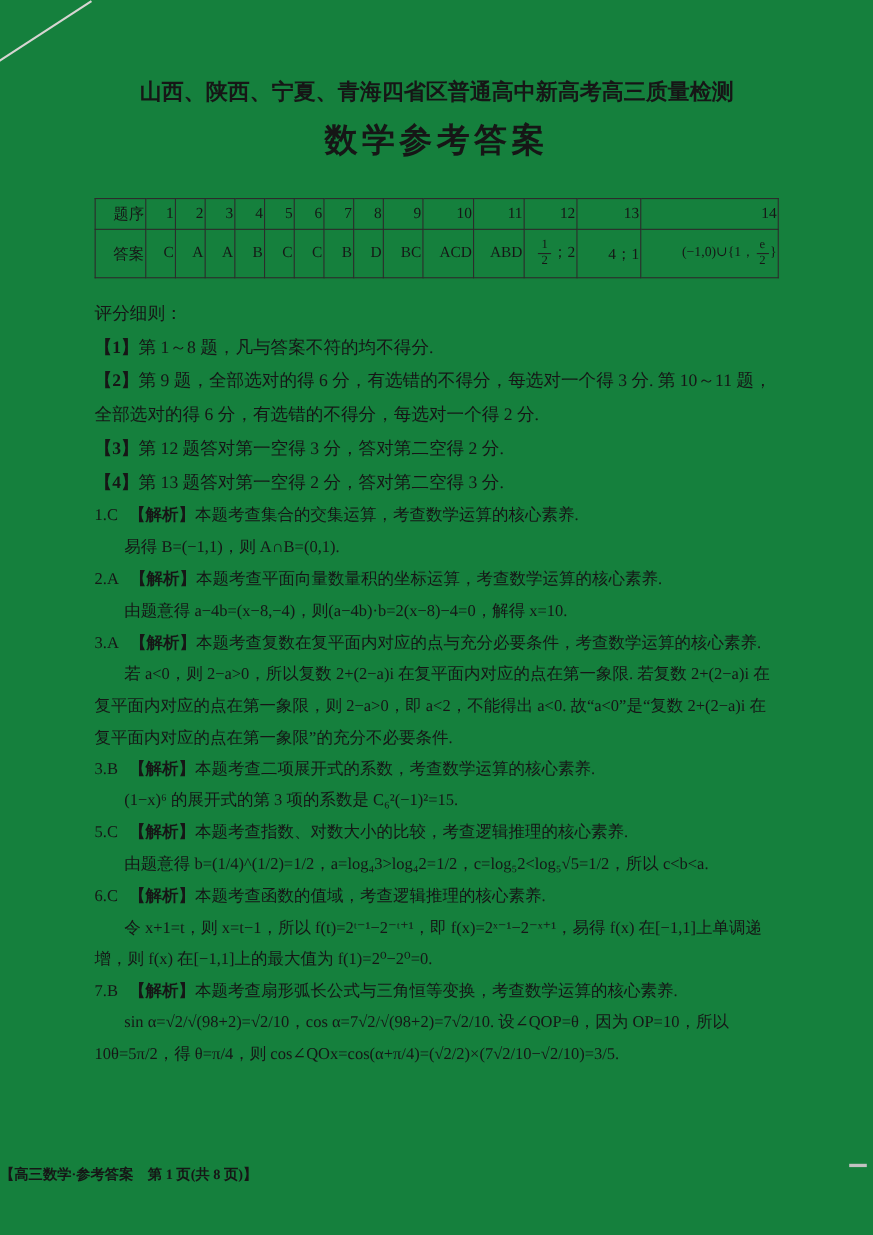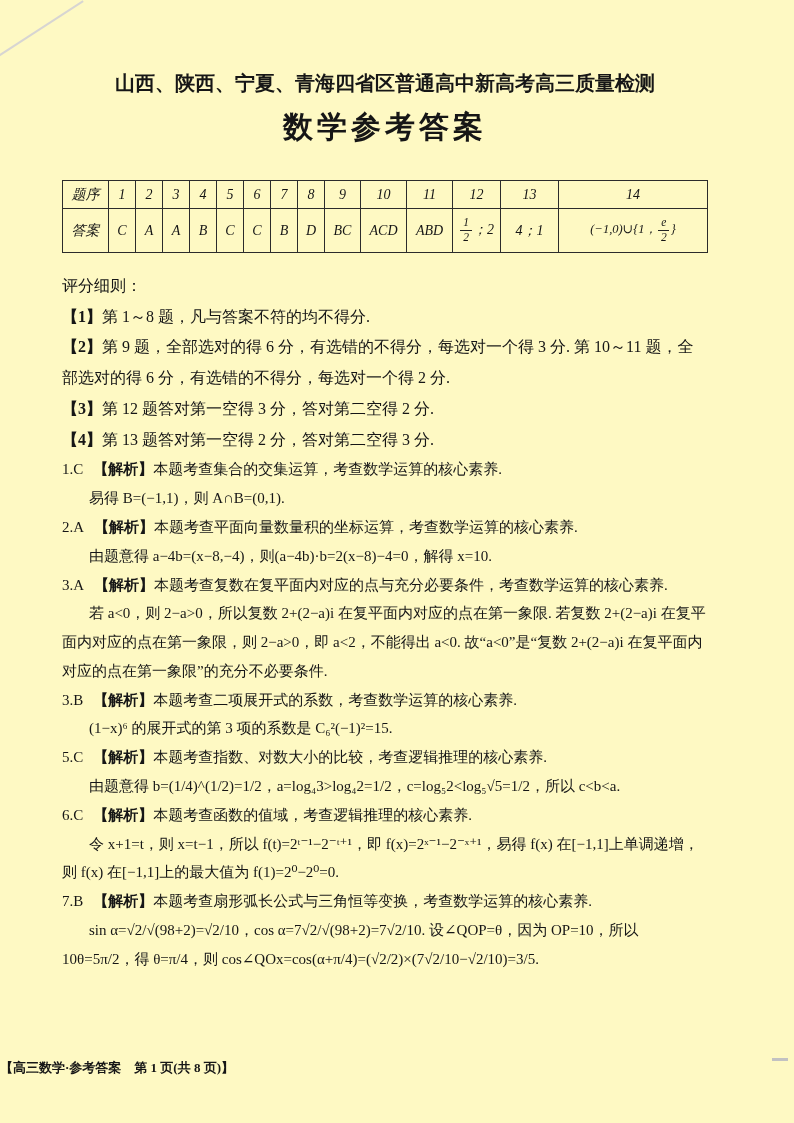--- a/index.html
+++ b/index.html
@@ -1,33 +1,33 @@
 <!DOCTYPE html>
 <html><head>
 <meta charset="utf-8">
 <style>
   * { box-sizing: border-box; }
   html, body { margin: 0; padding: 0; background: #e9e9e9; }
   .page {
     width: 794px; height: 1123px; margin: 0 auto; position: relative;
-    background: #fef9c3; color: #161616; overflow: hidden;
+    background: #15803d; color: #161616; overflow: hidden;
     font-family: "Liberation Serif", "DejaVu Serif", serif;
-    padding: 70px 86px 0 62px;
+    padding: 70px 86px 0 86px;
   }
   .artifact-tl {
     position: absolute; top: 30px; left: -18px; width: 110px; height: 2px;
     background: #d7d5d2; transform: rotate(-33deg);
   }
   .artifact-r {
     position: absolute; right: 6px; bottom: 62px; width: 16px; height: 3px; background: #c2c2c2;
   }
   .title { font-size: 20px; font-weight: 700; text-align: center; margin: 0 0 10px 0; }
   .subtitle { font-size: 30px; font-weight: 700; text-align: center; letter-spacing: 4px; margin: 0 0 32px 0; }
 
-  table.answers { width: 100%; border-collapse: collapse; text-align: center; font-size: 14px; table-layout: fixed; font-style: italic; }
+  table.answers { width: 100%; border-collapse: collapse; text-align: right; font-size: 14px; table-layout: fixed; }
   table.answers td { border: 1px solid #2c2c2c; padding: 2px 1px; overflow: hidden; }
   tr.num-row td { height: 28px; }
   tr.ans-row td { height: 44px; }
   td.wide-cell { font-size: 12.5px; }
 
   .frac { display: inline-flex; flex-direction: column; align-items: center; vertical-align: middle; font-size: 11.5px; line-height: 1.2; margin: 0 1px; }
   .frac .num { border-bottom: 1px solid #222; padding: 0 3px; }
   .frac .den { padding: 0 3px; }
 
   section.scoring { margin-top: 18px; font-size: 16px; line-height: 1.92; }

